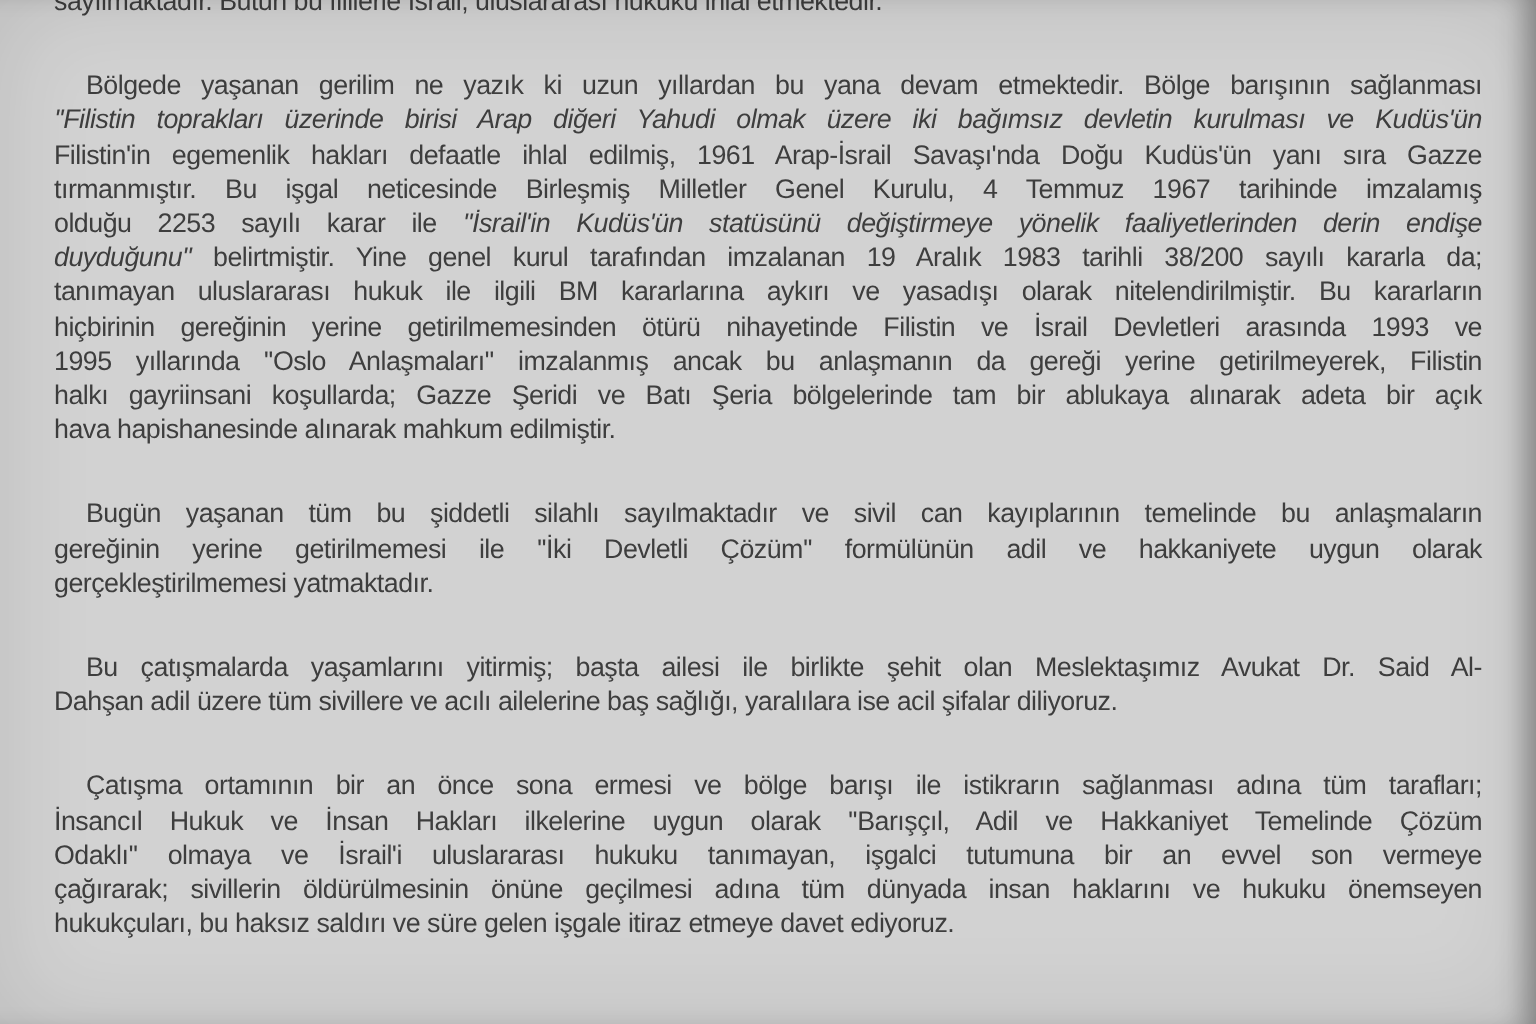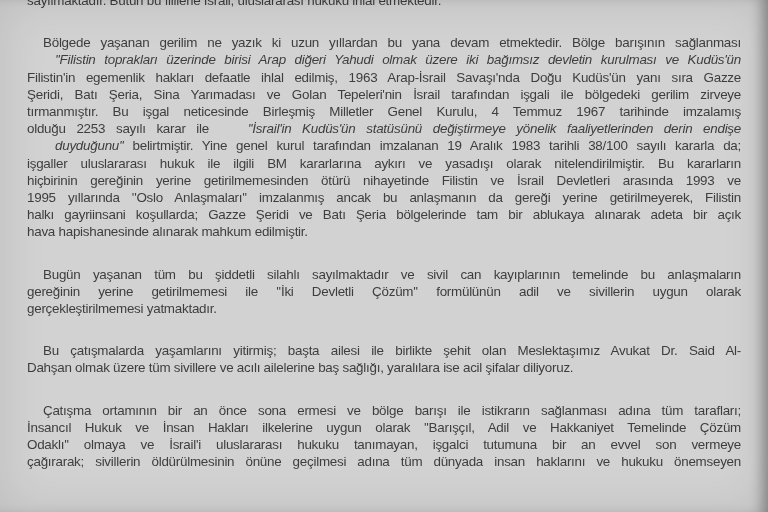--- a/index.html
+++ b/index.html
@@ -30,54 +30,54 @@
     letter-spacing: -0.25px;
   }
   .para { margin: 0 0 17.2px 0; }
   .para.indent .line:first-child { text-indent: 16px; margin-top: 25px; }
   .line {
     text-align: justify;
     text-align-last: justify;
     white-space: normal;
   }
   .line.last { text-align-last: left; }
-  .it { font-style: italic; margin-left: 28px; }
+  .it { font-style: italic; }
 </style>
 </head>
 <body style="background: rgb(210, 210, 210);">
 
 <div class="page">
   <div id="doc" style="color: rgb(62, 62, 62);">
       <div class="para">
         <div class="line last"><span class="">sayılmaktadır. Bütün bu fiillerle İsrail, uluslararası hukuku ihlal etmektedir.</span></div>
       </div>
       <div class="para indent">
         <div class="line"><span class="">Bölgede yaşanan gerilim ne yazık ki uzun yıllardan bu yana devam etmektedir. Bölge barışının sağlanması</span></div>
         <div class="line"><span class="it">''Filistin toprakları üzerinde birisi Arap diğeri Yahudi olmak üzere iki bağımsız devletin kurulması ve Kudüs'ün</span></div>
-        <div class="line"><span class="">Filistin'in egemenlik hakları defaatle ihlal edilmiş, 1963 Arap-İsrail Savaşı'nda Doğu Kudüs'ün yanı sıra Gazze</span></div>
-        <div class="line"><span class="">Şeridi, Batı Şeria, Sina Yarımadası ve Golan Tepeleri'nin İsrail tarafından işgali ile bölgedeki gerilim zirveye</span></div>
+        <div class="line"><span class="">Filistin'in egemenlik hakları defaatle ihlal edilmiş, 1961 Arap-İsrail Savaşı'nda Doğu Kudüs'ün yanı sıra Gazze</span></div>
         <div class="line"><span class="">tırmanmıştır. Bu işgal neticesinde Birleşmiş Milletler Genel Kurulu, 4 Temmuz 1967 tarihinde imzalamış</span></div>
         <div class="line"><span class="">olduğu 2253 sayılı karar ile </span><span class="it">''İsrail'in Kudüs'ün statüsünü değiştirmeye yönelik faaliyetlerinden derin endişe</span></div>
-        <div class="line"><span class="it">duyduğunu''</span><span class=""> belirtmiştir. Yine genel kurul tarafından imzalanan 19 Aralık 1983 tarihli 38/100 sayılı kararla da;</span></div>
-        <div class="line"><span class="">işgaller uluslararası hukuk ile ilgili BM kararlarına aykırı ve yasadışı olarak nitelendirilmiştir. Bu kararların</span></div>
+        <div class="line"><span class="it">duyduğunu''</span><span class=""> belirtmiştir. Yine genel kurul tarafından imzalanan 19 Aralık 1983 tarihli 38/200 sayılı kararla da;</span></div>
+        <div class="line"><span class="">tanımayan uluslararası hukuk ile ilgili BM kararlarına aykırı ve yasadışı olarak nitelendirilmiştir. Bu kararların</span></div>
         <div class="line"><span class="">hiçbirinin gereğinin yerine getirilmemesinden ötürü nihayetinde Filistin ve İsrail Devletleri arasında 1993 ve</span></div>
         <div class="line"><span class="">1995 yıllarında ''Oslo Anlaşmaları'' imzalanmış ancak bu anlaşmanın da gereği yerine getirilmeyerek, Filistin</span></div>
         <div class="line"><span class="">halkı gayriinsani koşullarda; Gazze Şeridi ve Batı Şeria bölgelerinde tam bir ablukaya alınarak adeta bir açık</span></div>
         <div class="line last"><span class="">hava hapishanesinde alınarak mahkum edilmiştir.</span></div>
       </div>
       <div class="para indent">
         <div class="line"><span class="">Bugün yaşanan tüm bu şiddetli silahlı sayılmaktadır ve sivil can kayıplarının temelinde bu anlaşmaların</span></div>
-        <div class="line"><span class="">gereğinin yerine getirilmemesi ile ''İki Devletli Çözüm'' formülünün adil ve sivillerin uygun olarak</span></div>
+        <div class="line"><span class="">gereğinin yerine getirilmemesi ile ''İki Devletli Çözüm'' formülünün adil ve hakkaniyete uygun olarak</span></div>
         <div class="line last"><span class="">gerçekleştirilmemesi yatmaktadır.</span></div>
       </div>
       <div class="para indent">
         <div class="line"><span class="">Bu çatışmalarda yaşamlarını yitirmiş; başta ailesi ile birlikte şehit olan Meslektaşımız Avukat Dr. Said Al-</span></div>
-        <div class="line last"><span class="">Dahşan olmak üzere tüm sivillere ve acılı ailelerine baş sağlığı, yaralılara ise acil şifalar diliyoruz.</span></div>
+        <div class="line last"><span class="">Dahşan adil üzere tüm sivillere ve acılı ailelerine baş sağlığı, yaralılara ise acil şifalar diliyoruz.</span></div>
       </div>
       <div class="para indent">
         <div class="line"><span class="">Çatışma ortamının bir an önce sona ermesi ve bölge barışı ile istikrarın sağlanması adına tüm tarafları;</span></div>
         <div class="line"><span class="">İnsancıl Hukuk ve İnsan Hakları ilkelerine uygun olarak ''Barışçıl, Adil ve Hakkaniyet Temelinde Çözüm</span></div>
         <div class="line"><span class="">Odaklı'' olmaya ve İsrail'i uluslararası hukuku tanımayan, işgalci tutumuna bir an evvel son vermeye</span></div>
         <div class="line"><span class="">çağırarak; sivillerin öldürülmesinin önüne geçilmesi adına tüm dünyada insan haklarını ve hukuku önemseyen</span></div>
+        <div class="line last"><span class="">hukukçuları, bu haksız saldırı ve süre gelen işgale itiraz etmeye davet ediyoruz.</span></div>
       </div>
     </div>
   <div class="vignette"></div>
 </div>
 
 </body></html>

